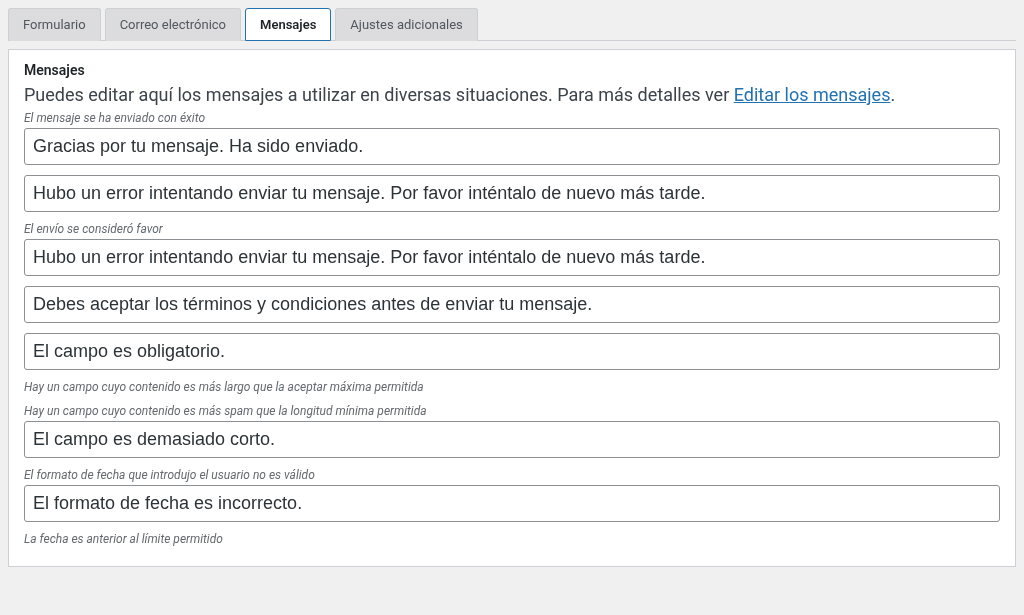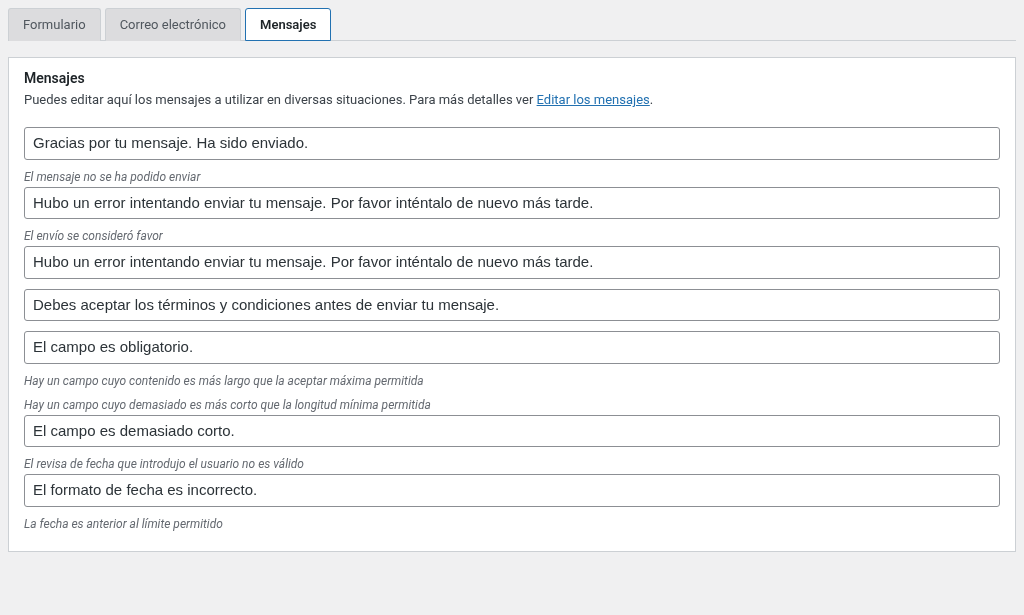--- a/index.html
+++ b/index.html
@@ -6,21 +6,21 @@
     body {
       font-family: -apple-system, BlinkMacSystemFont, "Segoe UI", Roboto, "Helvetica Neue", Arial, sans-serif;
       font-size: 13px;
       color: #3c434a;
       background: #f0f0f1;
       padding: 8px;
     }
     .tabs {
       display: flex;
       border-bottom: 1px solid #ccd0d4;
-      margin-bottom: 16px;
+      margin-bottom: 8px;
     }
     .tab {
       padding: 8px 14px;
       border: 1px solid #ccd0d4;
       border-bottom: none;
       background: #dcdcde;
       color: #50575e;
       cursor: pointer;
       margin-right: 4px;
       border-top-left-radius: 3px;
@@ -39,72 +39,73 @@
       background: #fff;
       padding: 12px 15px 10px 15px;
     }
     .panel-title {
       font-size: 14px;
       font-weight: 600;
       color: #1d2327;
       margin-bottom: 6px;
     }
     .panel-intro {
-      font-size: 13px;
+      font-size: 18px;
       color: #3c434a;
-      margin-bottom: 20px;
+      margin-bottom: 6px;
     }
     .panel-intro a {
       color: #2271b1;
       text-decoration: underline;
       cursor: pointer;
     }
     .field-group {
       margin-bottom: 10px;
     }
     .field-label {
       display: block;
       font-style: italic;
       font-size: 12px;
       color: #646970;
       margin-bottom: 3px;
     }
     .text-input {
       width: 100%;
       padding: 4px 8px;
-      font-size: 15px;
+      font-size: 18px;
       line-height: 1.5;
       border: 1px solid #8c8f94;
       background: #fff;
       color: #2c3338;
       border-radius: 3px;
       box-shadow: 0 0 0 transparent;
     }
   </style>
 </head>
 <body>
 
 <div class="tabs">
   <div class="tab">Formulario</div>
   <div class="tab">Correo electrónico</div>
   <div class="tab active">Mensajes</div>
+  <div class="tab">Ajustes adicionales</div>
 </div>
 
 <div class="panel">
   <h2 class="panel-title">Mensajes</h2>
   <p class="panel-intro">
     <span>Puedes editar aquí los mensajes a utilizar en diversas situaciones. Para más detalles ver </span><a>Editar los mensajes</a><span>.</span>
   </p>
 
   <div id="fields-container">
-      <div class="field-group"><input type="text" class="text-input" value="Gracias por tu mensaje. Ha sido enviado." style=""></div>
-      <div class="field-group"><label class="field-label">El mensaje no se ha podido enviar</label><input type="text" class="text-input" value="Hubo un error intentando enviar tu mensaje. Por favor inténtalo de nuevo más tarde." style=""></div>
+      <div class="field-group"><label class="field-label">El mensaje se ha enviado con éxito</label><input type="text" class="text-input" value="Gracias por tu mensaje. Ha sido enviado." style=""></div>
+      <div class="field-group"><input type="text" class="text-input" value="Hubo un error intentando enviar tu mensaje. Por favor inténtalo de nuevo más tarde." style=""></div>
       <div class="field-group"><label class="field-label">El envío se consideró favor</label><input type="text" class="text-input" value="Hubo un error intentando enviar tu mensaje. Por favor inténtalo de nuevo más tarde." style=""></div>
       <div class="field-group"><input type="text" class="text-input" value="Debes aceptar los términos y condiciones antes de enviar tu mensaje." style=""></div>
       <div class="field-group"><input type="text" class="text-input" value="El campo es obligatorio." style=""></div>
       <div class="field-group"><label class="field-label">Hay un campo cuyo contenido es más largo que la aceptar máxima permitida</label></div>
-      <div class="field-group"><label class="field-label">Hay un campo cuyo demasiado es más corto que la longitud mínima permitida</label><input type="text" class="text-input" value="El campo es demasiado corto." style=""></div>
-      <div class="field-group"><label class="field-label">El revisa de fecha que introdujo el usuario no es válido</label><input type="text" class="text-input" value="El formato de fecha es incorrecto." style=""></div>
+      <div class="field-group"><label class="field-label">Hay un campo cuyo contenido es más spam que la longitud mínima permitida</label><input type="text" class="text-input" value="El campo es demasiado corto." style=""></div>
+      <div class="field-group"><label class="field-label">El formato de fecha que introdujo el usuario no es válido</label><input type="text" class="text-input" value="El formato de fecha es incorrecto." style=""></div>
       <div class="field-group">
         <label class="field-label">La fecha es anterior al límite permitido</label>
       </div>
     </div>
 </div>
 
 </body></html>

